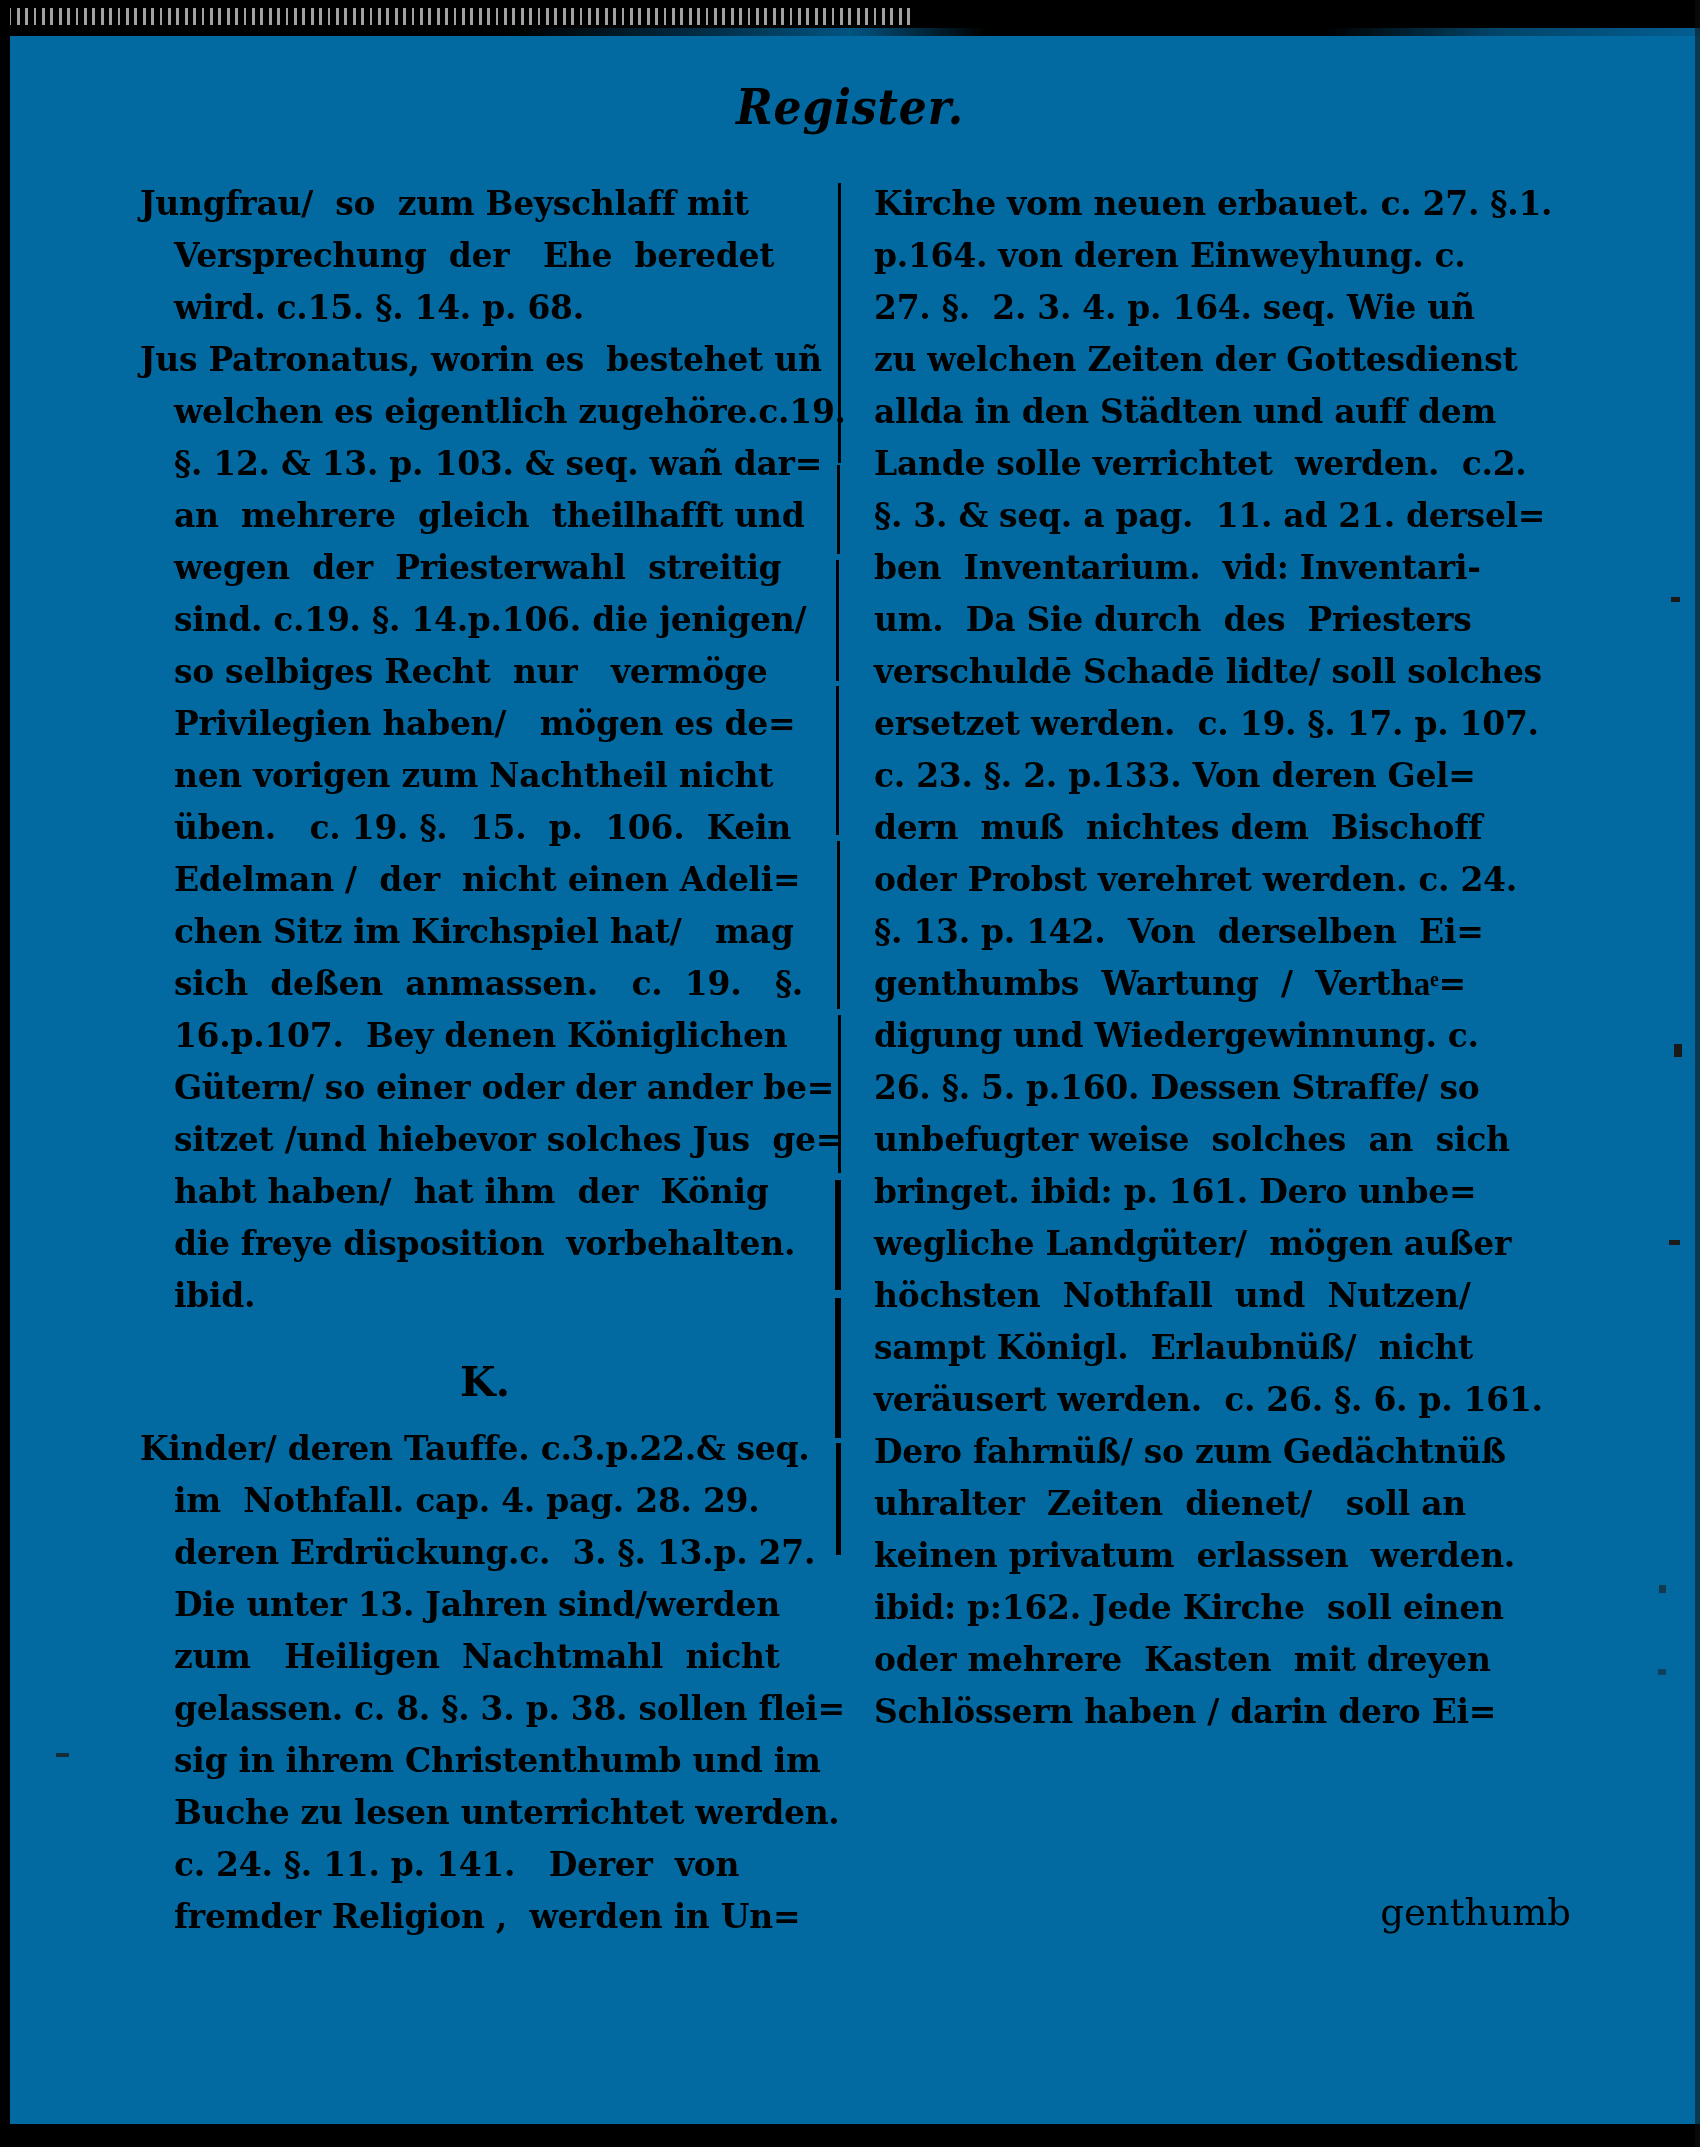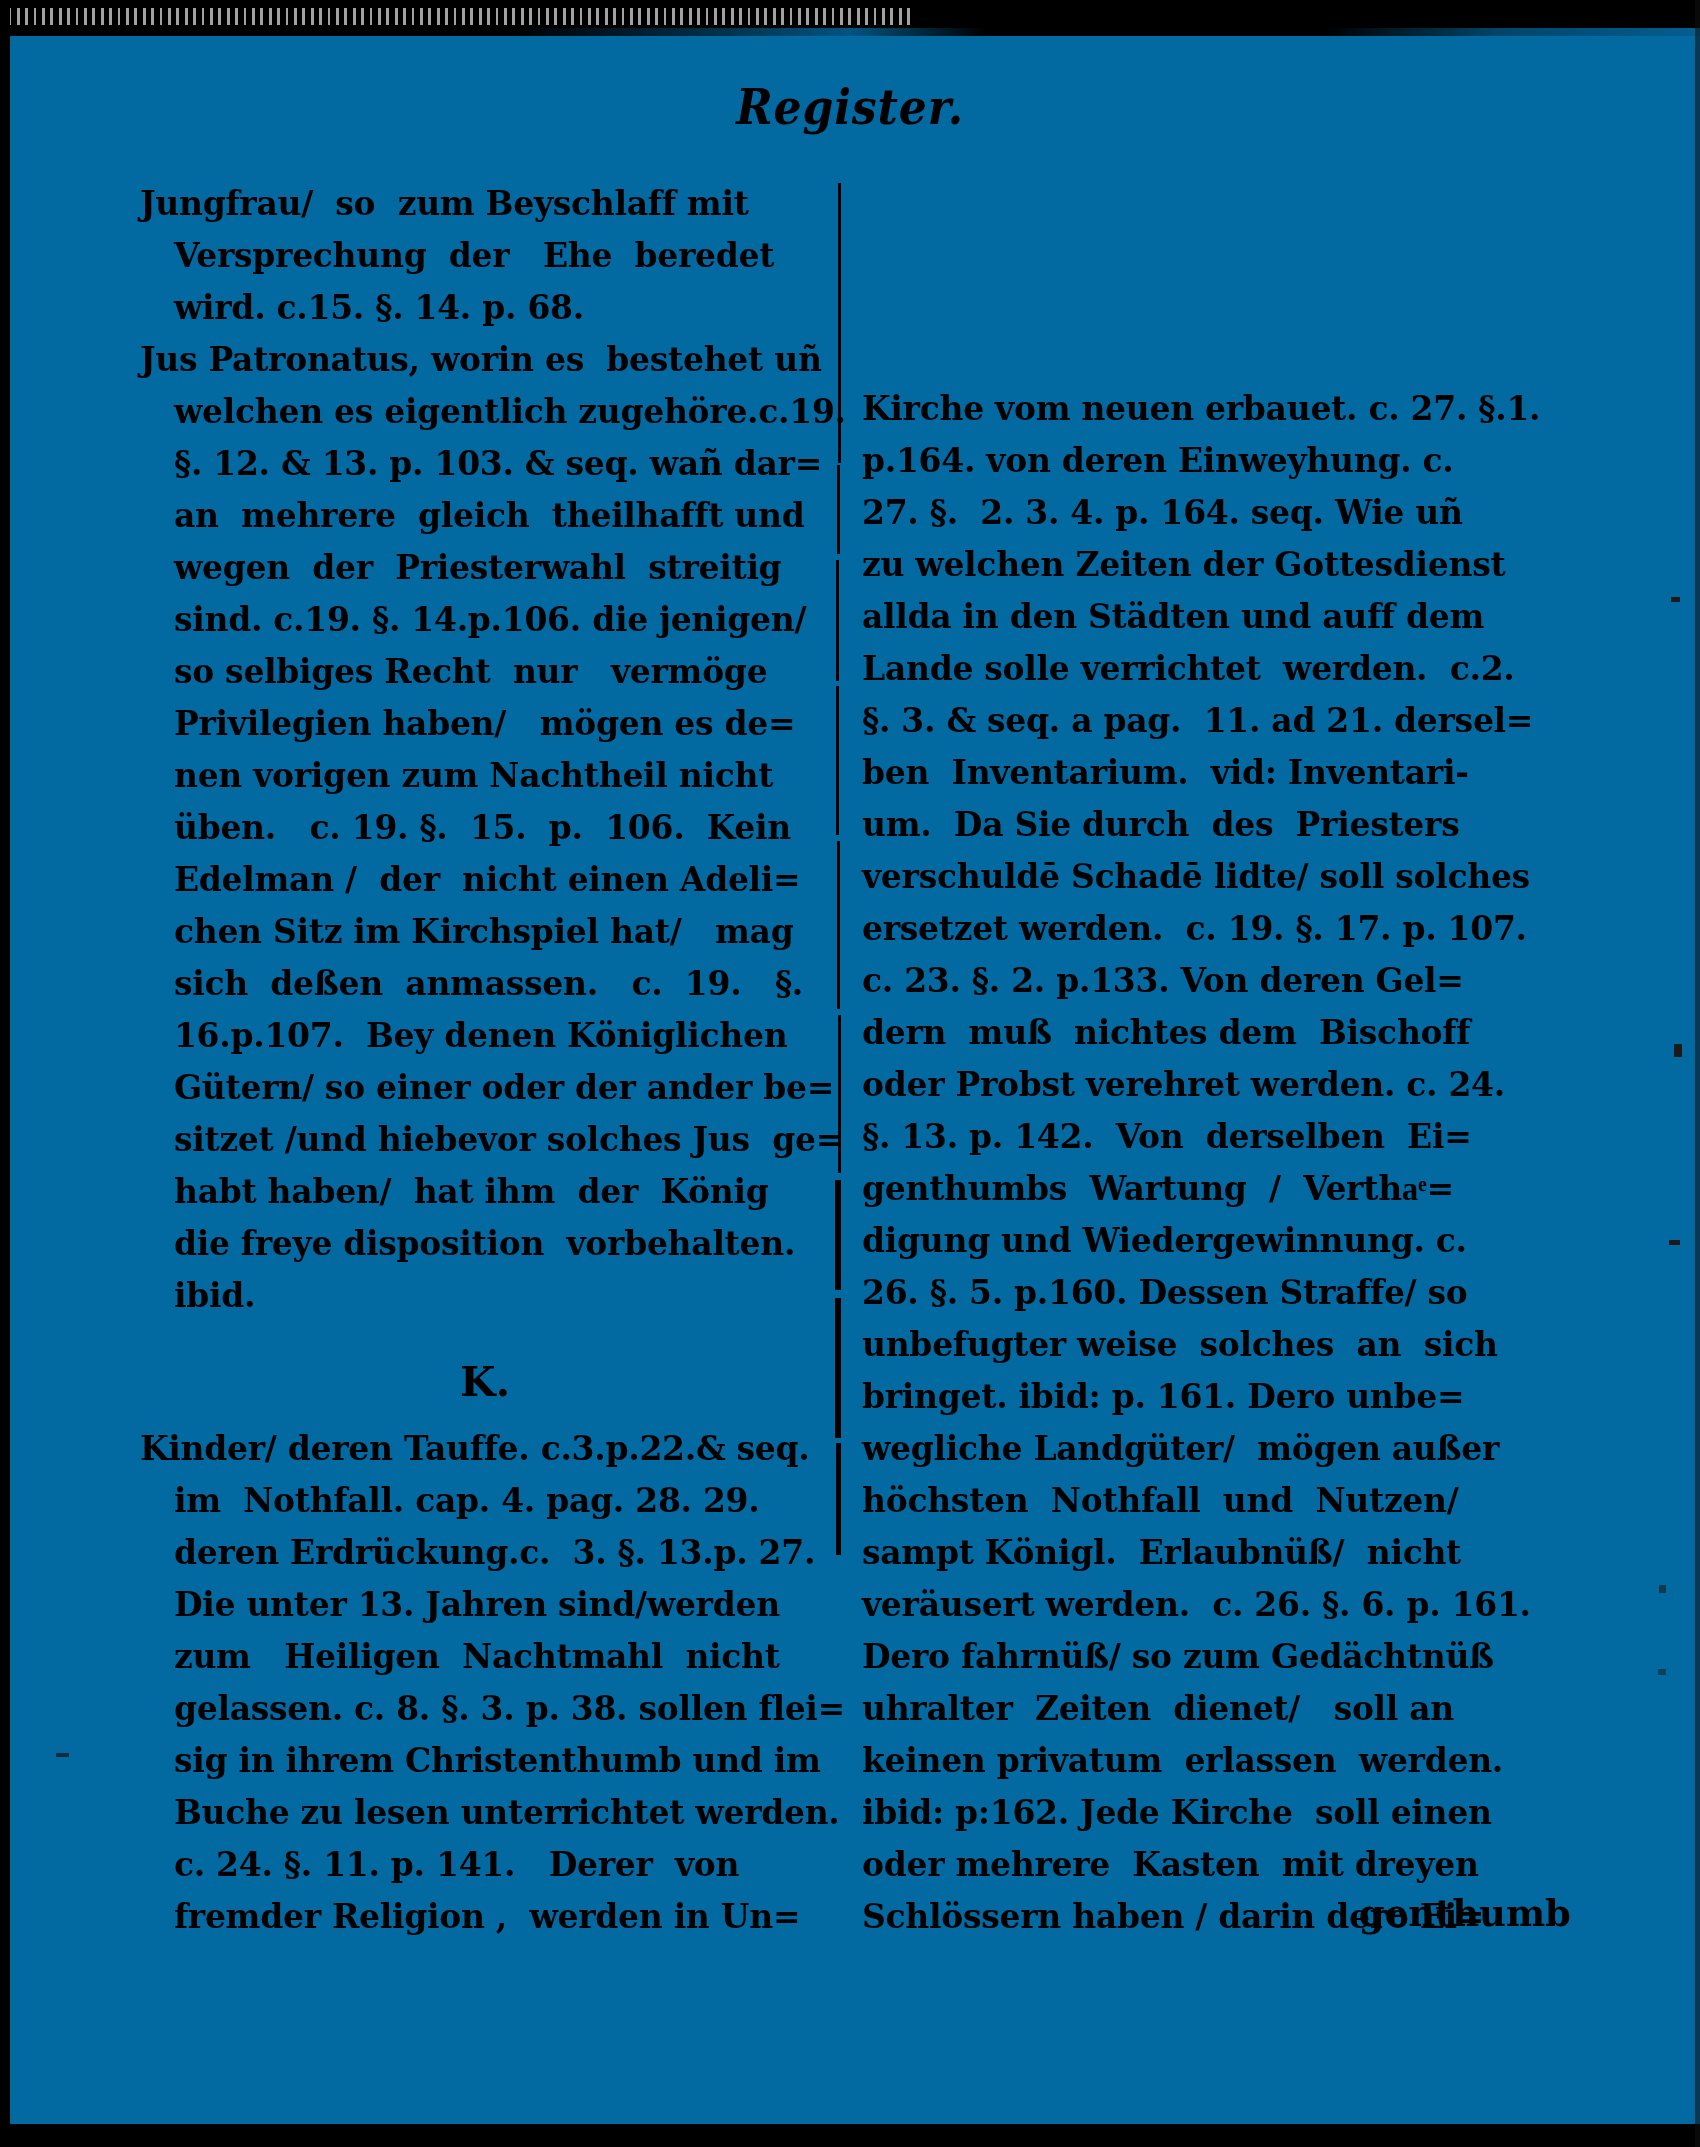--- a/index.html
+++ b/index.html
@@ -86,22 +86,21 @@
     transform: scaleX(0.92);
   }
 
   
   .columns {
     position: absolute;
     left: 140px;
     top: 177px;
     width: 1436px;
     display: flex;
-    gap: 32px;
-    align-items: flex-end;
+    gap: 44px;
   }
   .col {
     width: 690px;
   }
   .col-right {
     width: 667px;
   }
 
   .entry {
     font-size: 34px;
@@ -147,21 +146,21 @@
     display: block;
     background: #000;
   }
 
   
   .catchword {
     position: absolute;
     right: 129px;
     top: 1891px;
     font-size: 37px;
-    font-weight: 700;
+    font-weight: 400;
     font-family: "DejaVu Serif", serif;
   }
 </style>
 </head>
 <body>
 
 <div id="page">
 
   <div class="scan-edge-top">
     <div class="scan-edge-top-speckle"></div>

